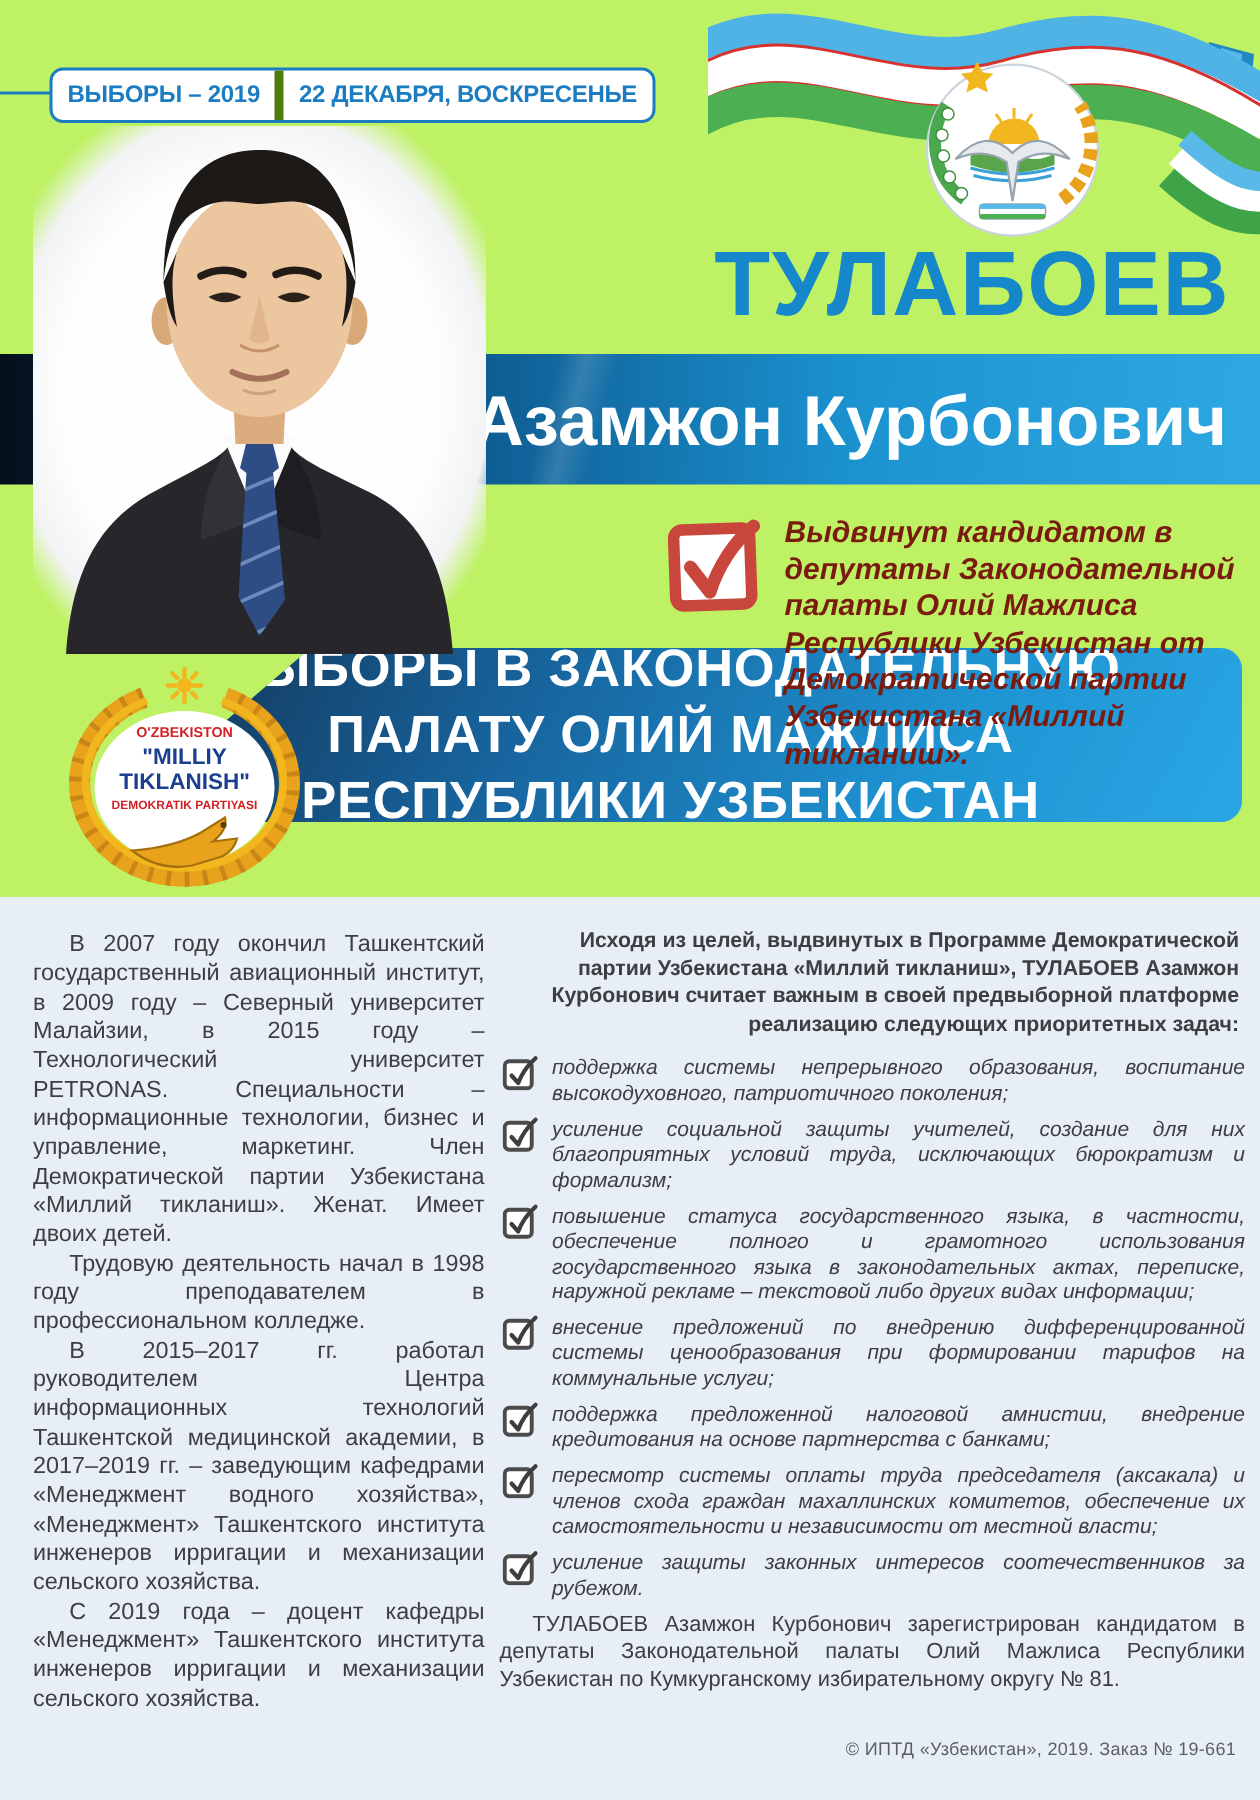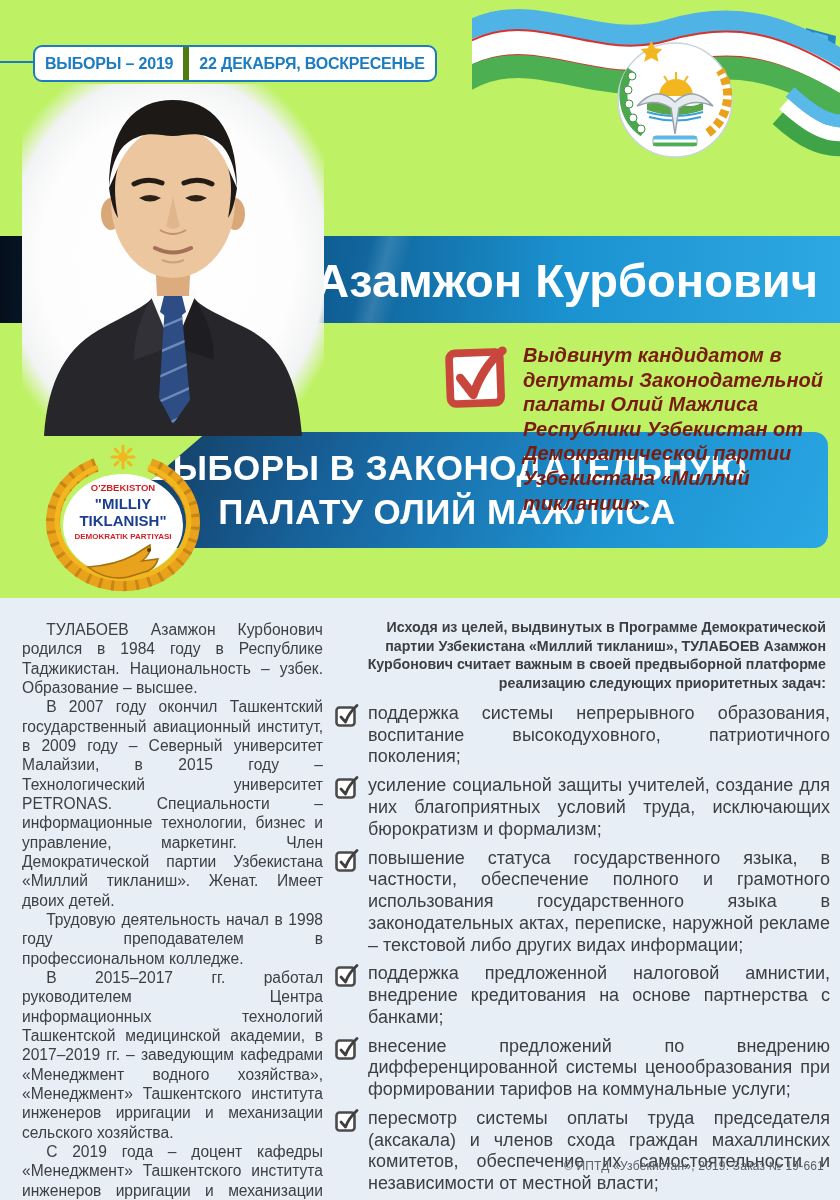--- a/index.html
+++ b/index.html
@@ -45,21 +45,21 @@
   
   .partylogo{position:absolute;left:36px;top:443px;width:174px;height:154px;z-index:3;}
 
   
   .lower{position:absolute;left:0;top:598px;width:840px;height:602px;background:#e7eef6;color:#3c3e42;}
   .bio{position:absolute;left:22px;top:22px;width:301px;font-size:15.6px;line-height:1.24;text-align:justify;}
   .bio p{margin:0;text-indent:1.55em;}
   .platform{position:absolute;left:333px;top:20px;width:497px;}
   .intro{font-weight:bold;text-align:right;font-size:14.2px;line-height:1.32;margin:0 4px 10px;}
   ul.items{list-style:none;margin:0;padding:0;}
-  ul.items li{position:relative;padding-left:35px;margin-bottom:7px;font-size:18px;line-height:1.21;text-align:justify;}
+  ul.items li{position:relative;padding-left:35px;margin-bottom:7px;font-size:14px;line-height:1.21;text-align:justify;font-style:italic;}
   ul.items li .cb{position:absolute;left:2px;top:0;width:24px;height:24px;}
   .closing{font-size:14.6px;line-height:1.27;text-align:justify;text-indent:1.5em;margin:2px 0 0;}
   .imprint{position:absolute;right:16px;top:561px;font-size:12px;color:#5c6066;letter-spacing:0.2px;}
 </style>
 </head>
 <body>
 
 <div class="page">
 
   <div class="topline"></div>
@@ -156,38 +156,40 @@
     <path d="M162,99 q14,-6 28,1" fill="none" stroke="#231c16" stroke-width="5" stroke-linecap="round"></path>
     <path d="M117,114 q11,-6 22,0 q-11,7 -22,0 Z" fill="#2a2119"></path>
     <path d="M163,114 q11,-6 22,0 q-11,7 -22,0 Z" fill="#2a2119"></path>
 
     <path d="M151,112 q-4,20 -7,30 q7,6 14,0 q-3,-10 -7,-30" fill="#e2b68c"></path>
     <path d="M138,146 q13,8 26,0" fill="none" stroke="#c2906a" stroke-width="2"></path>
     <path d="M133,164 q18,9 36,0" fill="none" stroke="#a5705a" stroke-width="4" stroke-linecap="round"></path>
     <path d="M140,176 q11,5 22,0" fill="none" stroke="#caa27d" stroke-width="2"></path>
   </svg>
 
+  <div class="surname">ТУЛАБОЕВ</div>
 
   <div class="nameband">
     <div class="givenname">Азамжон Курбонович</div>
   </div>
 
   <div class="nomination">
     <svg class="redcheck" viewBox="0 0 70 70">
       <g transform="rotate(-2 35 35)">
         <rect x="7" y="10" width="53" height="53" rx="6" fill="#ffffff" stroke="#c8463c" stroke-width="8"></rect>
         <path d="M18,36 L31,54 C37,37 49,19 63,9" fill="none" stroke="#c8463c" stroke-width="9" stroke-linecap="round" stroke-linejoin="round"></path>
       </g>
     </svg>
     <div class="nomtext">Выдвинут кандидатом в депутаты Законодательной палаты Олий Мажлиса Республики Узбекистан от Демократической партии Узбекистана «Миллий тикланиш».</div>
   </div>
 
   <div class="banner">
     <div class="bl">ВЫБОРЫ В ЗАКОНОДАТЕЛЬНУЮ</div>
     <div class="bl">ПАЛАТУ ОЛИЙ МАЖЛИСА</div>
+    <div class="bl">РЕСПУБЛИКИ УЗБЕКИСТАН</div>
   </div>
 
   <svg class="partylogo" viewBox="0 0 174 154">
     <ellipse cx="87" cy="82" rx="60" ry="51" fill="#ffffff"></ellipse>
     <path d="M60,22 A70,62 0 1 0 114,22" fill="none" stroke="#e8a21c" stroke-width="14"></path>
     <path d="M60,22 A70,62 0 1 0 114,22" fill="none" stroke="#b97a12" stroke-width="14" stroke-dasharray="3 9" opacity="0.7"></path>
     <path d="M62,24 A66,58 0 1 0 112,24" fill="none" stroke="#f2b61f" stroke-width="5"></path>
 
     <path d="M52,124 Q70,138 92,134 L112,128 Q120,124 122,116 L106,118 Q116,110 114,102 L98,112 Q80,122 52,124 Z" fill="#e8a21c" stroke="#a56f0e" stroke-width="1.5"></path>
     <circle cx="113" cy="107" r="2" fill="#5a3c05"></circle>
@@ -207,21 +209,20 @@
     </g>
     <text x="87" y="48" text-anchor="middle" font-size="9.5" font-weight="bold" fill="#d21f26" font-family="Liberation Sans, sans-serif">O'ZBEKISTON</text>
     <text x="87" y="66" text-anchor="middle" font-size="15" font-weight="bold" fill="#1b3f8f" font-family="Liberation Sans, sans-serif">"MILLIY</text>
     <text x="87" y="83" text-anchor="middle" font-size="15" font-weight="bold" fill="#1b3f8f" font-family="Liberation Sans, sans-serif">TIKLANISH"</text>
     <text x="87" y="96" text-anchor="middle" font-size="8" font-weight="bold" fill="#d21f26" font-family="Liberation Sans, sans-serif">DEMOKRATIK PARTIYASI</text>
   </svg>
 
   <div class="lower">
 
     <div class="bio">
-      <p>ТУЛАБОЕВ Азамжон Курбонович родился в 1984 году в Республике Таджикистан. Национальность – узбек. Образование – высшее.</p>
       <p>В 2007 году окончил Ташкентский государственный авиационный институт, в 2009 году – Северный университет Малайзии, в 2015 году – Технологический университет PETRONAS. Специальности – информационные технологии, бизнес и управление, маркетинг. Член Демократической партии Узбекистана «Миллий тикланиш». Женат. Имеет двоих детей.</p>
       <p>Трудовую деятельность начал в 1998 году преподавателем в профессиональном колледже.</p>
       <p>В 2015–2017 гг. работал руководителем Центра информационных технологий Ташкентской медицинской академии, в 2017–2019 гг. – заведующим кафедрами «Менеджмент водного хозяйства», «Менеджмент» Ташкентского института инженеров ирригации и механизации сельского хозяйства.</p>
       <p>С 2019 года – доцент кафедры «Менеджмент» Ташкентского института инженеров ирригации и механизации сельского хозяйства.</p>
     </div>
 
     <div class="platform">
       <p class="intro">Исходя из целей, выдвинутых в Программе Демократической партии Узбекистана «Миллий тикланиш», ТУЛАБОЕВ Азамжон Курбонович считает важным в своей предвыборной платформе реализацию следующих приоритетных задач:</p>
       <ul class="items">
         <li>
@@ -240,27 +241,27 @@
           <svg class="cb" viewBox="0 0 24 24">
               <rect x="1.5" y="4.5" width="18" height="18" rx="3" fill="#fff" stroke="#4b4b4b" stroke-width="2.6"></rect>
               <path d="M6,14 L10.5,19 C12.5,13.5 17,7 22,2.5" fill="none" stroke="#3e3e3e" stroke-width="2.8" stroke-linecap="round" stroke-linejoin="round"></path>
             </svg>
           <span>повышение статуса государственного языка, в частности, обеспечение полного и грамотного использования государственного языка в законодательных актах, переписке, наружной рекламе – текстовой либо других видах информации;</span></li>
         <li>
           <svg class="cb" viewBox="0 0 24 24">
               <rect x="1.5" y="4.5" width="18" height="18" rx="3" fill="#fff" stroke="#4b4b4b" stroke-width="2.6"></rect>
               <path d="M6,14 L10.5,19 C12.5,13.5 17,7 22,2.5" fill="none" stroke="#3e3e3e" stroke-width="2.8" stroke-linecap="round" stroke-linejoin="round"></path>
             </svg>
+          <span>внесение предложений по внедрению дифференцированной системы ценообразования при формировании тарифов на коммунальные услуги;</span></li>
+        <li>
+          <svg class="cb" viewBox="0 0 24 24">
+              <rect x="1.5" y="4.5" width="18" height="18" rx="3" fill="#fff" stroke="#4b4b4b" stroke-width="2.6"></rect>
+              <path d="M6,14 L10.5,19 C12.5,13.5 17,7 22,2.5" fill="none" stroke="#3e3e3e" stroke-width="2.8" stroke-linecap="round" stroke-linejoin="round"></path>
+            </svg>
           <span>поддержка предложенной налоговой амнистии, внедрение кредитования на основе партнерства с банками;</span></li>
-        <li>
-          <svg class="cb" viewBox="0 0 24 24">
-              <rect x="1.5" y="4.5" width="18" height="18" rx="3" fill="#fff" stroke="#4b4b4b" stroke-width="2.6"></rect>
-              <path d="M6,14 L10.5,19 C12.5,13.5 17,7 22,2.5" fill="none" stroke="#3e3e3e" stroke-width="2.8" stroke-linecap="round" stroke-linejoin="round"></path>
-            </svg>
-          <span>внесение предложений по внедрению дифференцированной системы ценообразования при формировании тарифов на коммунальные услуги;</span></li>
         <li>
           <svg class="cb" viewBox="0 0 24 24">
               <rect x="1.5" y="4.5" width="18" height="18" rx="3" fill="#fff" stroke="#4b4b4b" stroke-width="2.6"></rect>
               <path d="M6,14 L10.5,19 C12.5,13.5 17,7 22,2.5" fill="none" stroke="#3e3e3e" stroke-width="2.8" stroke-linecap="round" stroke-linejoin="round"></path>
             </svg>
           <span>пересмотр системы оплаты труда председателя (аксакала) и членов схода граждан махаллинских комитетов, обеспечение их самостоятельности и независимости от местной власти;</span></li>
         <li>
           <svg class="cb" viewBox="0 0 24 24">
               <rect x="1.5" y="4.5" width="18" height="18" rx="3" fill="#fff" stroke="#4b4b4b" stroke-width="2.6"></rect>
               <path d="M6,14 L10.5,19 C12.5,13.5 17,7 22,2.5" fill="none" stroke="#3e3e3e" stroke-width="2.8" stroke-linecap="round" stroke-linejoin="round"></path>

